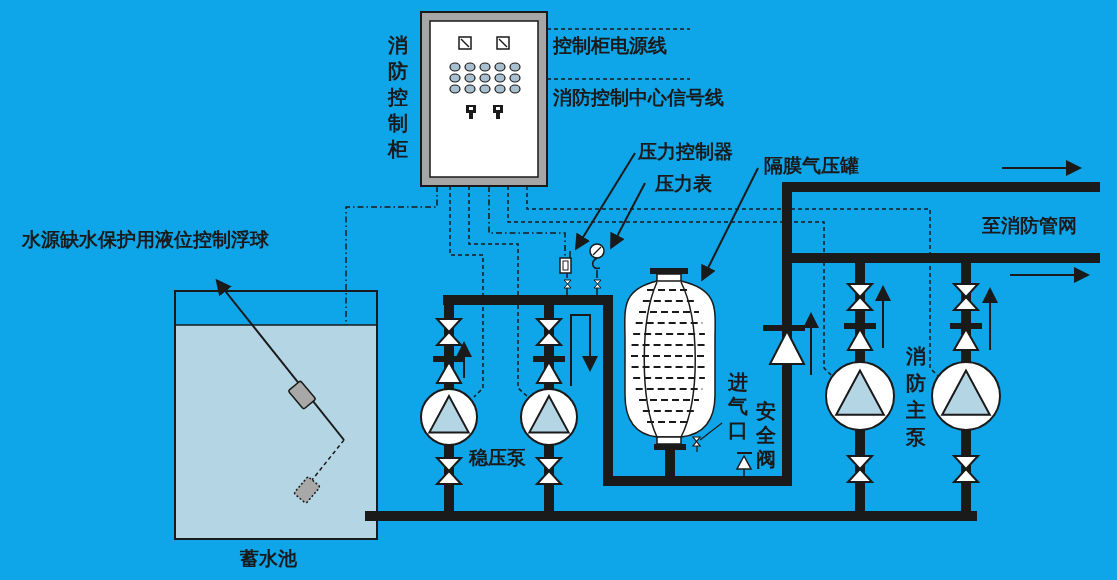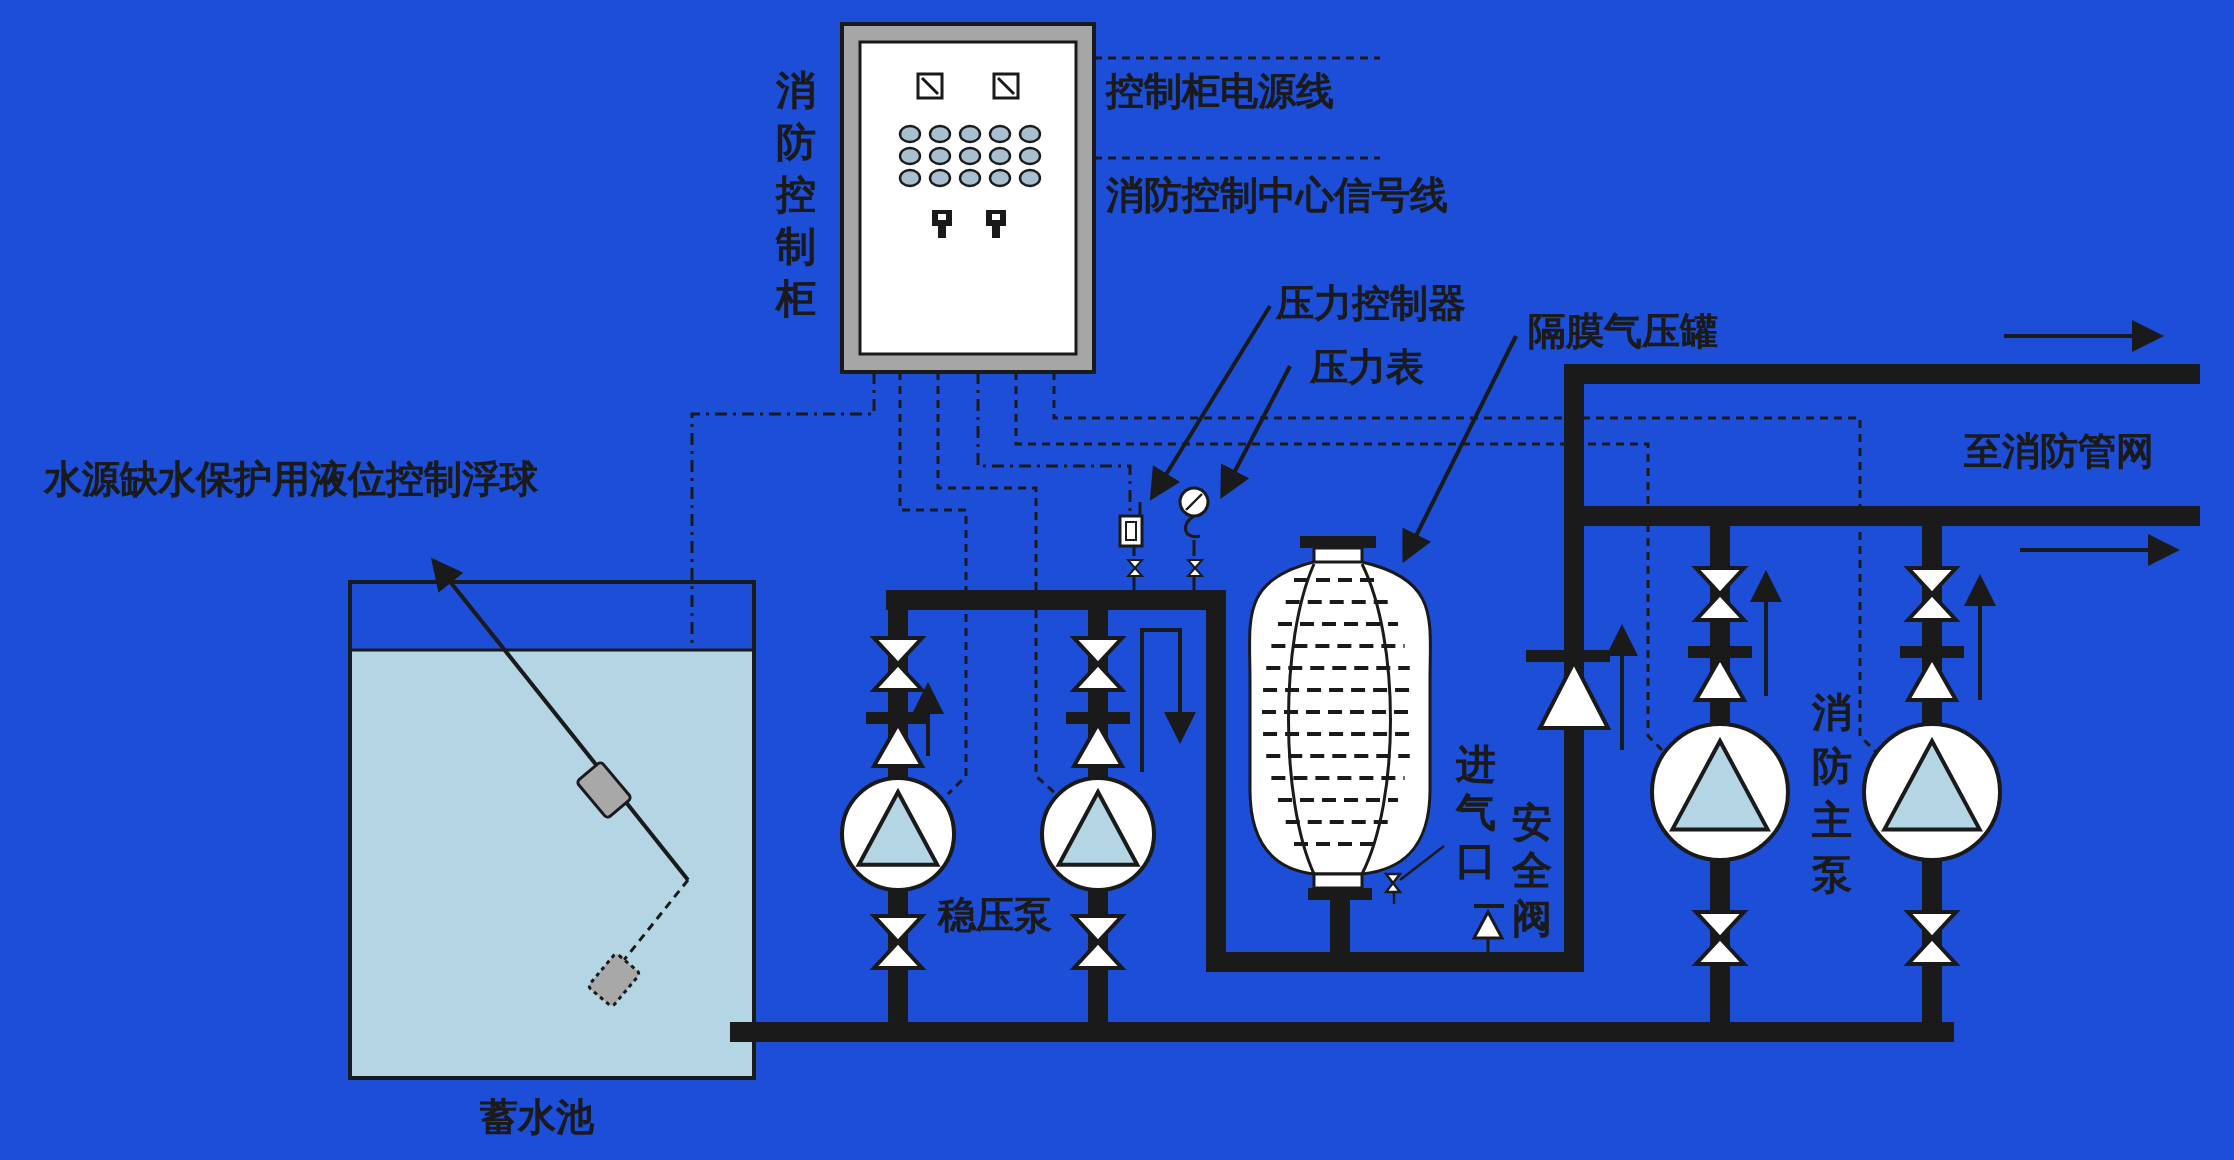--- a/index.html
+++ b/index.html
@@ -1,16 +1,16 @@
 <!DOCTYPE html>
 <html><head>
 <meta charset="utf-8">
 <style>
   html, body { margin:0; padding:0; background:#ffffff; }
-  #wrap { position:relative; width:1117px; height:580px; overflow:hidden; background:#1d4ed8; }
+  #wrap { position:relative; width:1117px; height:580px; overflow:hidden; background:#0ea5e9; }
   svg { position:absolute; left:0; top:0; }
   .lbl { font-family:"DejaVu Sans", sans-serif; font-weight:bold; fill:#1a1a1a; font-size:19px; }
   .vlbl { font-family:"DejaVu Sans", sans-serif; font-weight:bold; fill:#1a1a1a; font-size:20px; }
   .pipe { stroke:#1a1a1a; stroke-width:10; fill:none; }
   .thin { stroke:#1a1a1a; stroke-width:2; fill:none; }
   .dash { stroke:#1a1a1a; stroke-width:1.5; fill:none; stroke-dasharray:4 3; }
   .dashdot { stroke:#1a1a1a; stroke-width:1.5; fill:none; stroke-dasharray:6 3 1.5 3; }
 </style>
 </head>
 <body>

